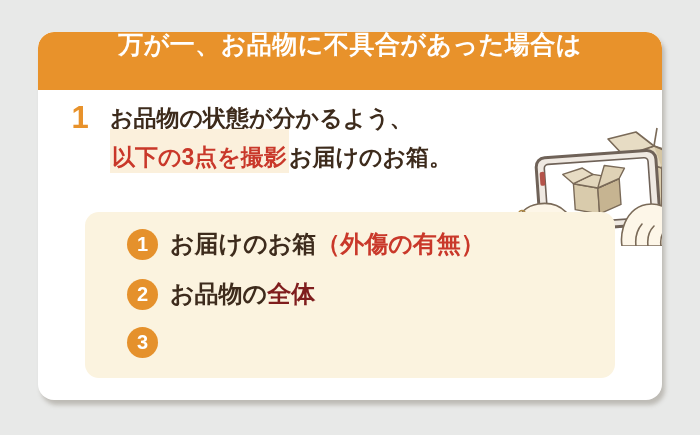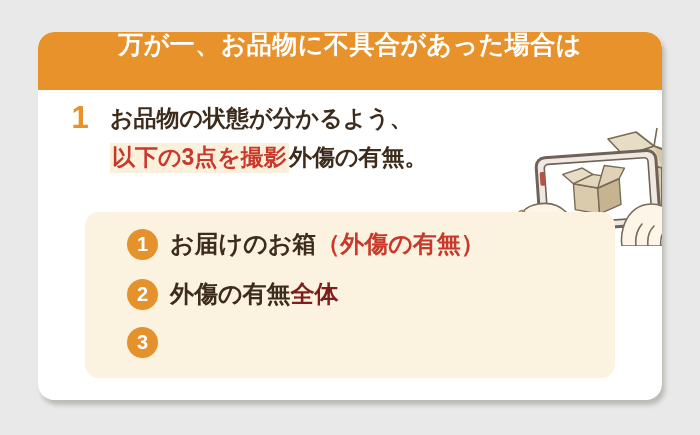--- a/index.html
+++ b/index.html
@@ -87,21 +87,21 @@
     color: #3d2b1c;
     line-height: 36px;
     white-space: nowrap;
   }
   .step-line.second {
     margin-top: 3px;
   }
   .hl {
     background: #fbf0dc;
     color: #c9382a;
-    padding: 1px 2px 3px 2px;
+    padding: 15px 2px 3px 2px;
     box-decoration-break: clone;
     -webkit-box-decoration-break: clone;
   }
 
   
   .illustration {
     position: absolute;
     left: 478px;
     top: 86px;
     width: 190px;
@@ -171,21 +171,21 @@
     <div class="header-band">
       <div class="header-title">万が一、お品物に不具合があった場合は</div>
     </div>
 
     <div class="step-block">
       <div class="step-row">
         <div class="step-number">1</div>
         <div class="step-lines">
           <div class="step-line">お品物の状態が分かるよう、</div>
           <div class="step-line second">
-            <span class="hl">以下の3点を撮影</span><span>外傷の有無。</span>
+            <span class="hl">以下の3点を撮影</span><span>お届けのお箱。</span>
           </div>
         </div>
       </div>
     </div>
 
     <div class="illustration">
       <svg width="190" height="128" viewBox="0 0 190 128" xmlns="http://www.w3.org/2000/svg">
         <g stroke="#7a6a58" stroke-width="1.6" stroke-linejoin="round" fill="none">
           <path d="M108 38 L108 76 L146 88 L146 50 Z" fill="#d9cbac"></path>
           <path d="M146 50 L176 40 L176 78 L146 88 Z" fill="#c6b491"></path>
@@ -237,21 +237,21 @@
       <div class="list-item i0">
         <div class="badge">1</div>
         <div class="item-text">
           <span>お届けのお箱</span><span class="paren">（外傷の有無）</span>
         </div>
       </div>
 
       <div class="list-item i1">
         <div class="badge">2</div>
         <div class="item-text">
-          <span>外傷の有無</span><span class="red">全体</span>
+          <span>お品物の</span><span class="red">全体</span>
         </div>
       </div>
 
       <div class="list-item i2">
         <div class="badge">3</div>
       </div>
 
     </div>
 
   </div>

